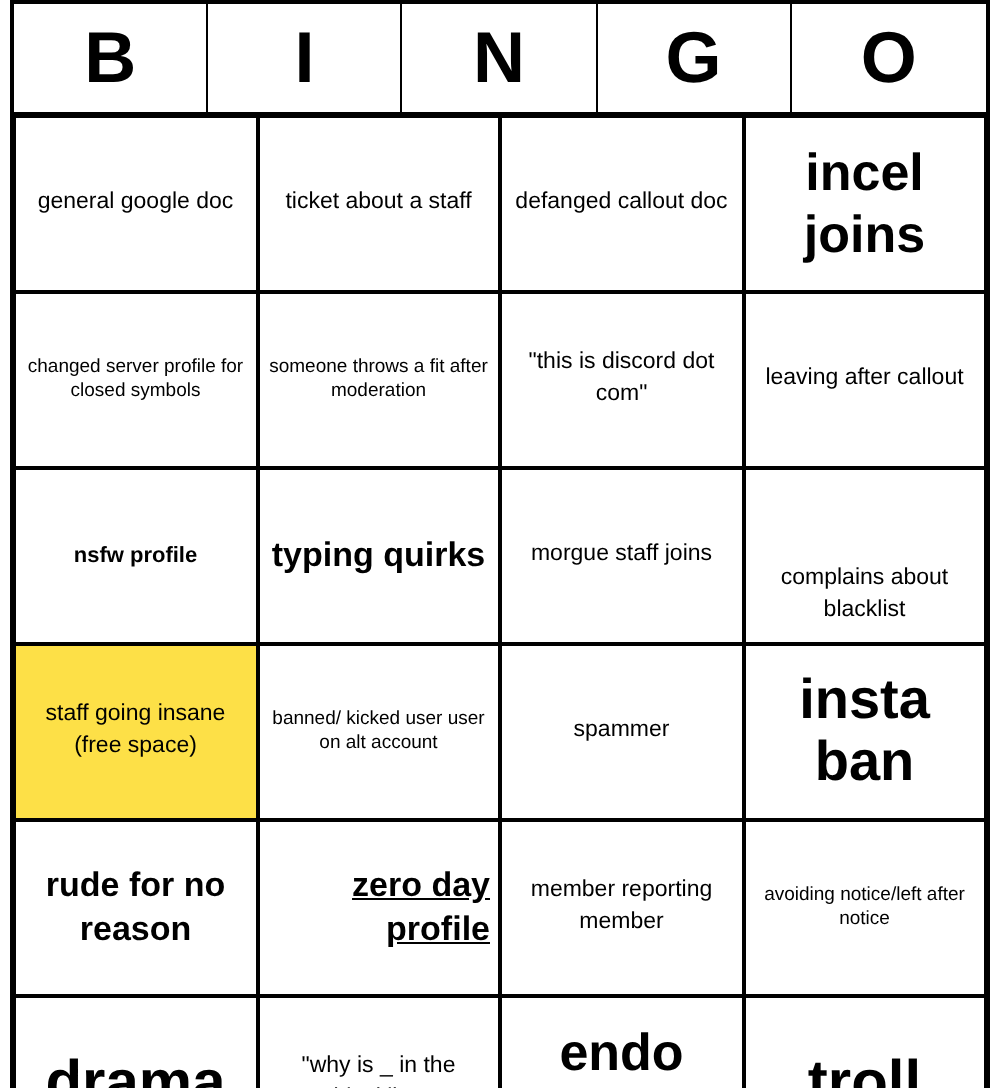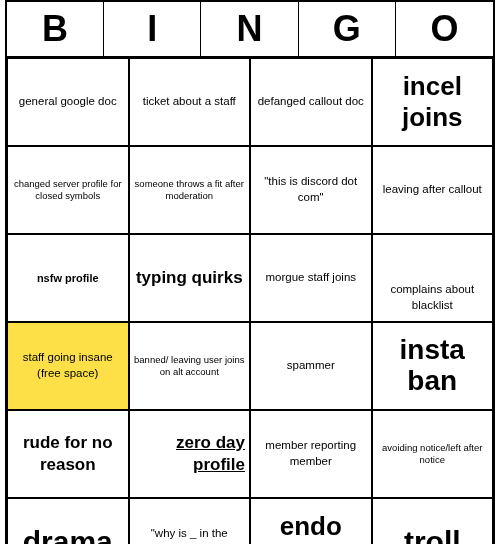--- a/index.html
+++ b/index.html
@@ -95,21 +95,21 @@
       <div class="bingo-cell">
         <span style="font-size: 11.5px; line-height: 1.35; text-align: center; display: block;">morgue staff joins</span>
       </div>
       <div class="bingo-cell">
         <span style="font-size: 11.5px; line-height: 1.35; text-align: center; display: block; margin-top: 39px;">complains about blacklist</span>
       </div>
       <div class="bingo-cell free-space">
         <span style="font-size: 11.5px; line-height: 1.35; text-align: center; display: block;">staff going insane (free space)</span>
       </div>
       <div class="bingo-cell">
-        <span style="font-size: 9.5px; line-height: 1.3; text-align: center; display: block;">banned/ leaving user joins on alt account</span>
+        <span style="font-size: 9.5px; line-height: 1.3; text-align: center; display: block;">banned/ kicked user user on alt account</span>
       </div>
       <div class="bingo-cell">
         <span style="font-size: 11.5px; line-height: 1.35; text-align: center; display: block;">spammer</span>
       </div>
       <div class="bingo-cell">
         <span style="font-size: 28px; font-weight: bold; line-height: 1.1; text-align: center; display: block;">insta ban</span>
       </div>
       <div class="bingo-cell">
         <span style="font-size: 17px; font-weight: bold; line-height: 1.3; text-align: center; display: block;">rude for no reason</span>
       </div>

